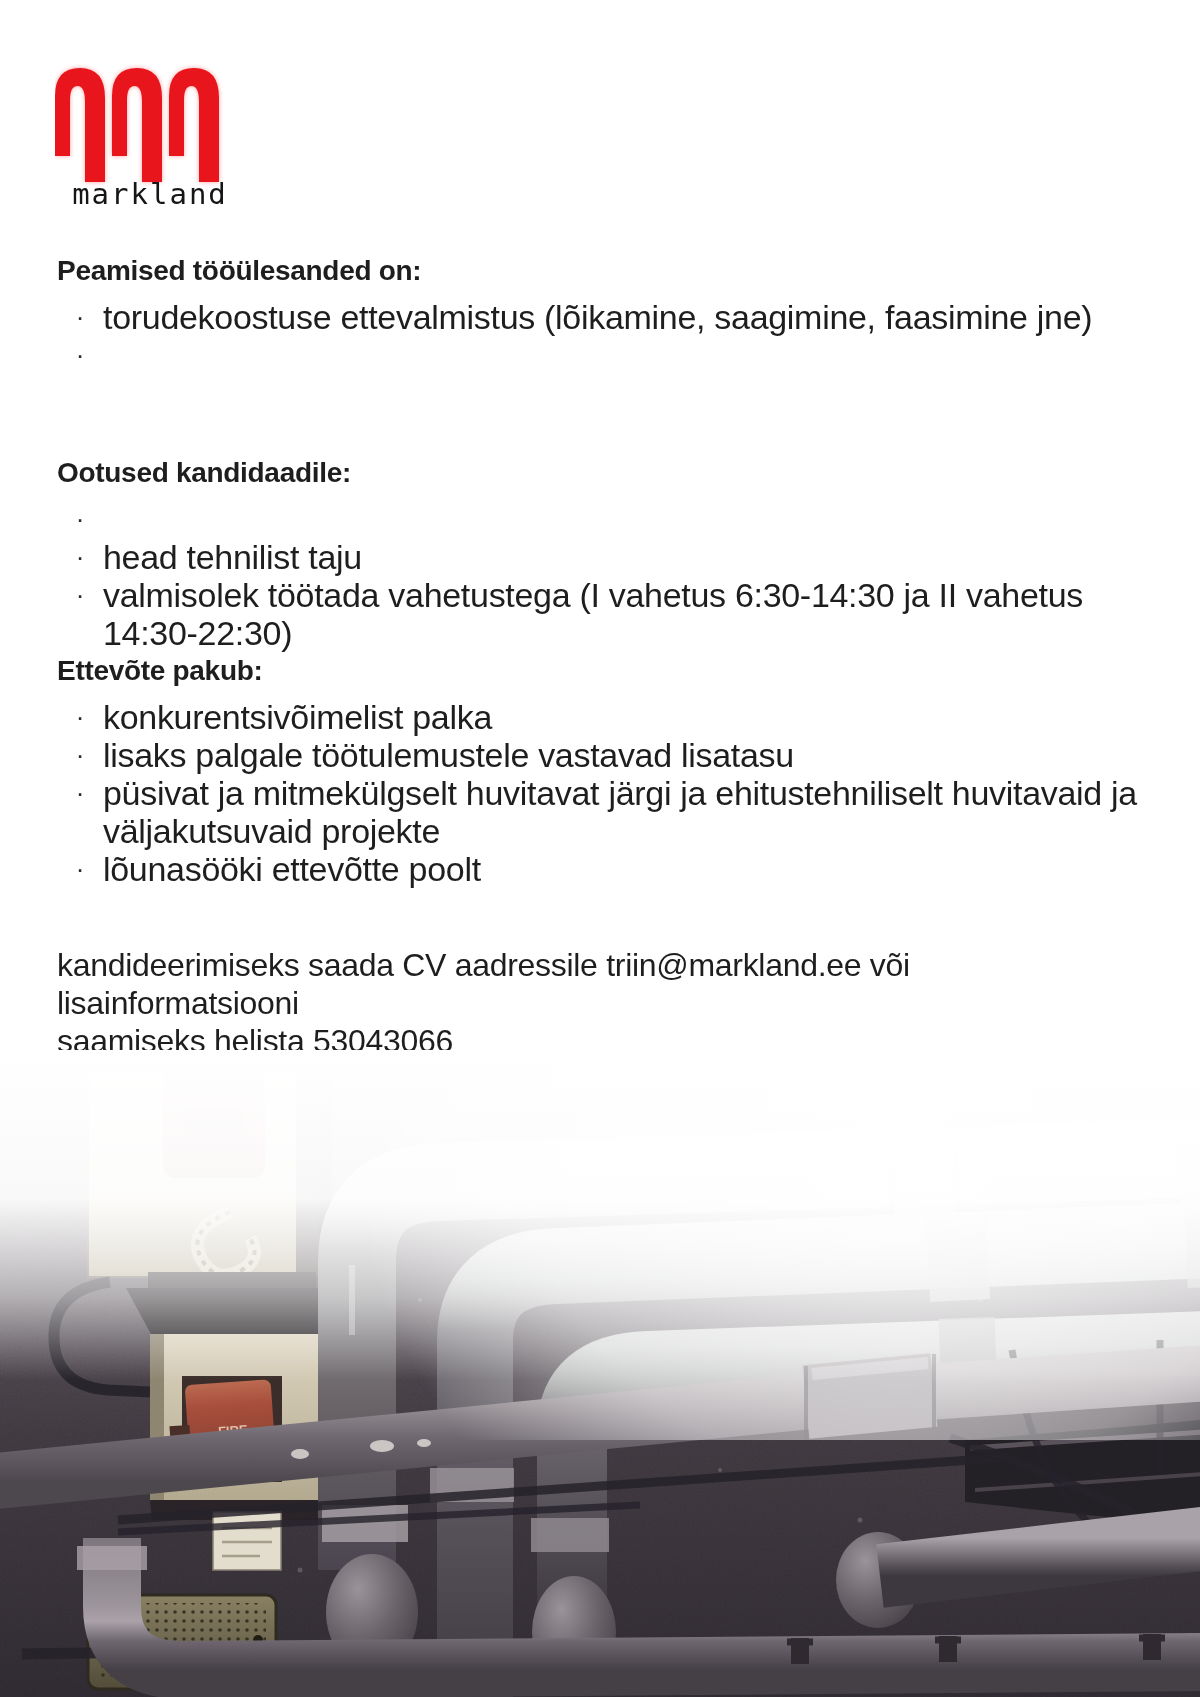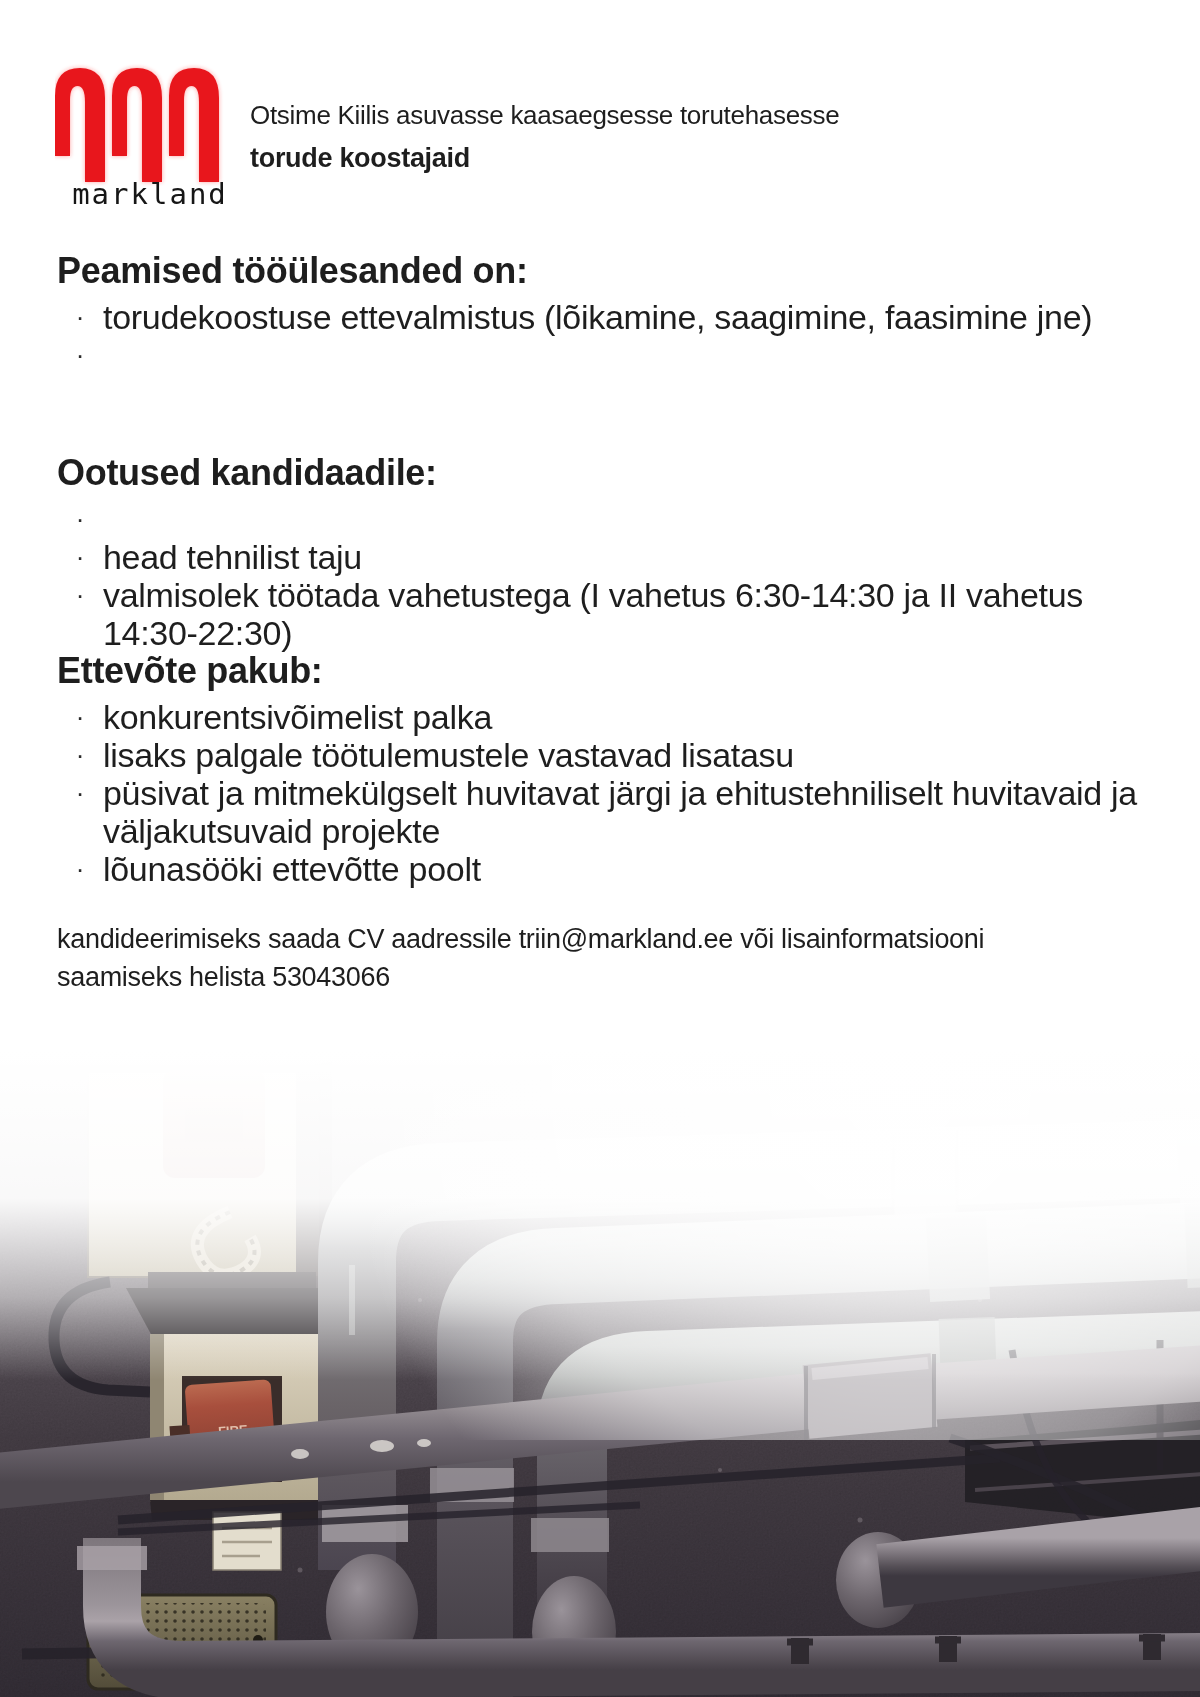--- a/index.html
+++ b/index.html
@@ -8,29 +8,29 @@
     background:#ffffff;overflow:hidden;
     font-family:"Liberation Sans", sans-serif;color:#1e1e1e;
   }
   
   .logo{position:absolute;left:55px;top:60px;width:170px;height:150px;}
   .title-block{position:absolute;left:250px;top:98px;}
   .title-line1{font-size:26px;letter-spacing:-0.3px;line-height:34px;}
   .title-line2{font-size:27px;font-weight:bold;letter-spacing:-0.3px;margin-top:9px;line-height:34px;}
   
   .content{position:absolute;left:57px;top:0;width:1085px;}
-  .sec-h{font-size:36px;font-weight:bold;letter-spacing:-0.3px;line-height:38px;}
+  .sec-h{font-size:28px;font-weight:bold;letter-spacing:-0.3px;line-height:38px;}
   .h1{margin-top:252px;}
   .h2{margin-top:80px;}
   .h3{}
   .bullets{margin-top:8px;}
   .bullet{display:flex;align-items:flex-start;}
   .dot{width:46px;flex:0 0 46px;text-align:center;font-size:26px;line-height:38px;color:#2a2a2a;}
   .btxt{font-size:34px;line-height:38px;letter-spacing:-0.3px;white-space:pre-line;}
-  .footer-contact{margin-top:32px;font-size:27px;line-height:38px;letter-spacing:-0.3px;white-space:pre-line;}
+  .footer-contact{margin-top:58px;font-size:32px;line-height:38px;letter-spacing:-0.3px;white-space:pre-line;}
   
   .photo{position:absolute;left:0;top:1050px;width:1200px;height:647px;}
   .photo svg{display:block;}
 </style>
 </head>
 <body>
 
 <div class="page">
 
   <svg class="logo" viewBox="0 0 170 150">
@@ -41,24 +41,20 @@
       </filter>
     </defs>
     <g fill="#e8191f" filter="url(#redglow)">
       <use href="#mu" x="0" y="0"></use>
       <use href="#mu" x="57" y="0"></use>
       <use href="#mu" x="114" y="0"></use>
     </g>
     <text x="95" y="144" text-anchor="middle" font-family="DejaVu Sans Mono, monospace" font-size="29" letter-spacing="2" fill="#161616">markland</text>
   </svg>
 
-  <div class="title-block">
-    <div class="title-line1">Otsime Kiilis asuvasse kaasaegsesse torutehasesse</div>
-    <div class="title-line2">torude koostajaid</div>
-  </div>
 
   <div class="content">
 
     <div class="sec-h h1">Peamised tööülesanded on:</div>
     <div class="bullets">
       <div class="bullet">
         <span class="dot">·</span>
         <span class="btxt">torudekoostuse ettevalmistus (lõikamine, saagimine, faasimine jne)</span>
       </div>
       <div class="bullet">

